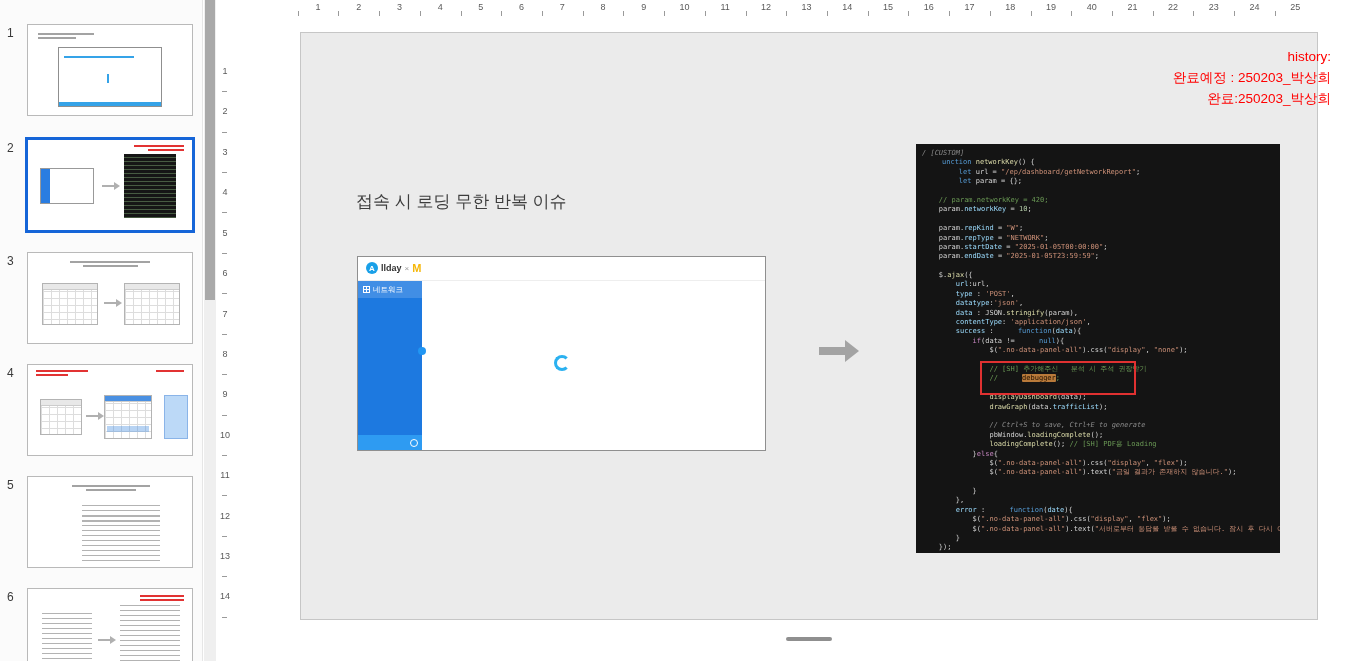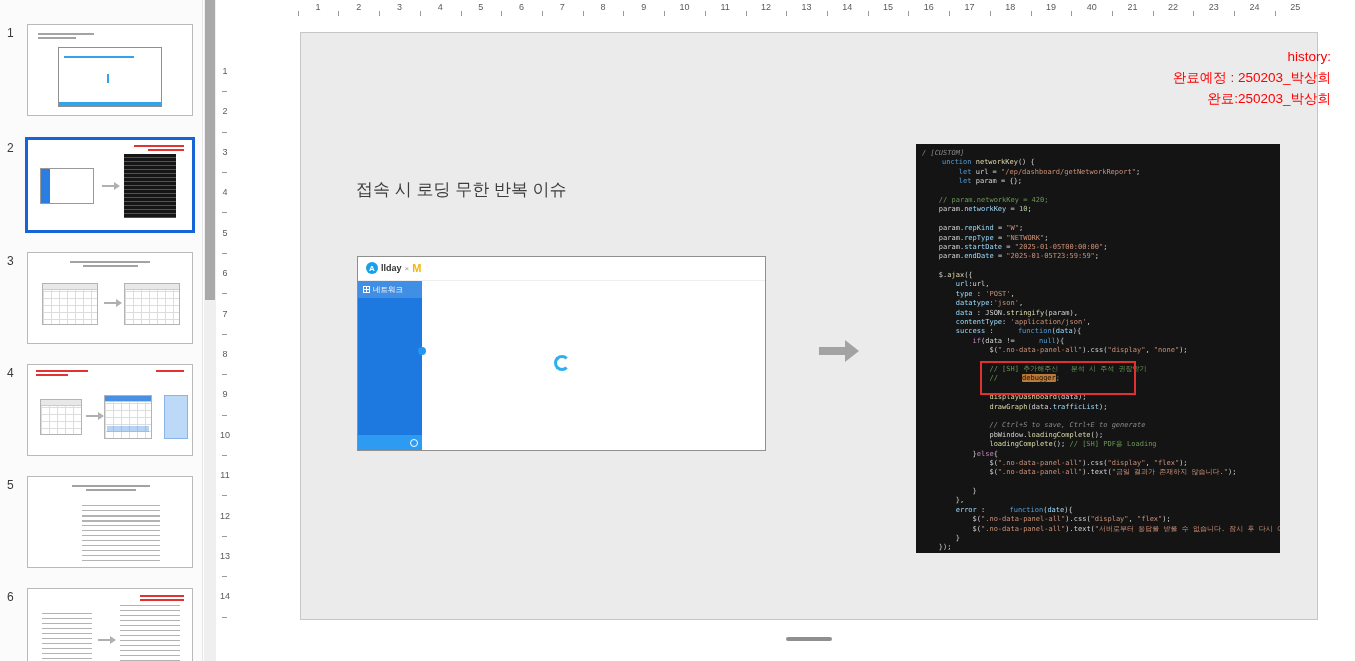--- a/index.html
+++ b/index.html
@@ -39,21 +39,21 @@
   .rtick-h { position:absolute; top:11px; width:1px; height:5px; background:#9a9a9a; }
   .vruler { position:absolute; left:0; top:0; width:18px; height:661px; }
   .vnum { position:absolute; left:2px; width:14px; text-align:center; font-size:9px; color:#5a5a5a; }
   .rtick-v { position:absolute; left:6px; width:5px; height:1px; background:#9a9a9a; }
 
   
   .slide { position:absolute; left:84px; top:32px; width:1018px; height:588px;
            background:#ebebeb; border:1px solid #c6c6c6; }
   .history { position:absolute; right:-14px; top:14px; text-align:right; color:#ff0000;
              font-size:13.5px; line-height:1.55; white-space:nowrap; }
-  .title { position:absolute; left:55px; top:144px; font-size:17px; color:#3d3d3d; line-height:1.5; }
+  .title { position:absolute; left:55px; top:156px; font-size:17px; color:#3d3d3d; line-height:1.5; }
 
   
   .mockup { position:absolute; left:56px; top:223px; width:409px; height:195px; background:#fff;
             border:1px solid #8f8f8f; }
   .mk-header { position:absolute; left:0; top:0; right:0; height:24px; background:#fff; border-bottom:1px solid #eee; }
   .mk-logo { position:absolute; left:8px; top:5px; display:flex; align-items:center; gap:3px; }
   .mk-circle { width:12px; height:12px; border-radius:50%; background:#19a0e8; color:#fff; font-size:8px;
                font-weight:bold; display:flex; align-items:center; justify-content:center; }
   .mk-brand { font-size:9px; font-weight:bold; color:#333; }
   .mk-x { font-size:8px; color:#999; }

